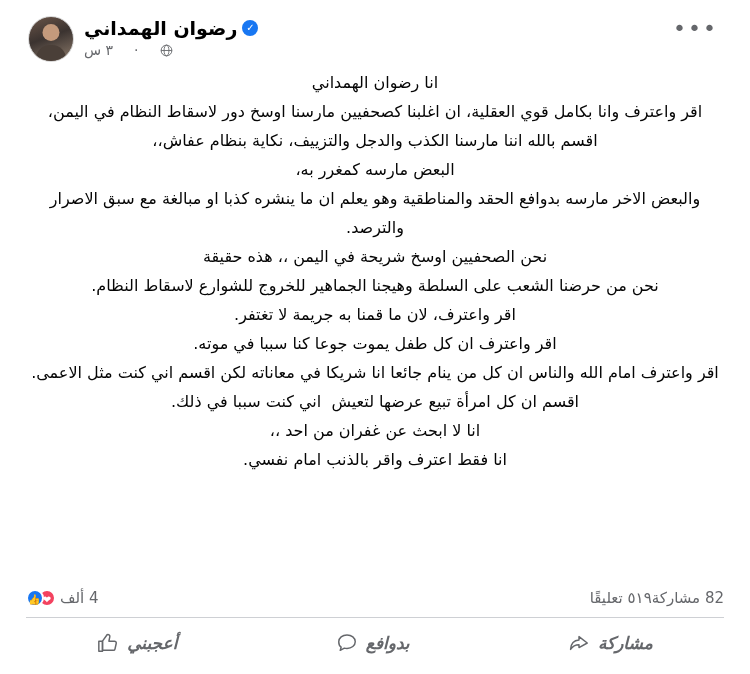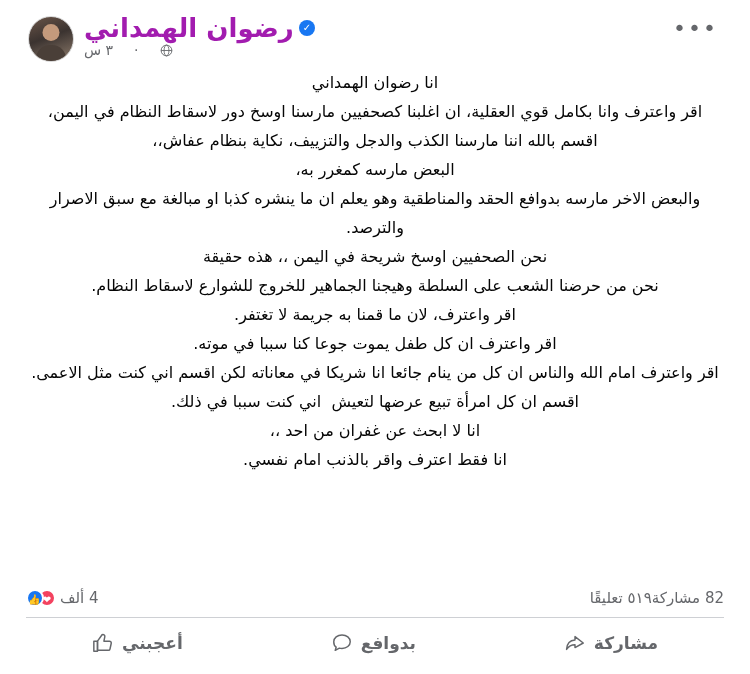--- a/index.html
+++ b/index.html
@@ -75,23 +75,23 @@
     align-items: flex-end;
     padding-top: 1px;
   }
   .name-row {
     display: flex;
     flex-direction: row-reverse;
     align-items: center;
     gap: 5px;
   }
   .author-name {
-    font-size: 26px;
+    font-size: 19px;
     font-weight: bold;
-    color: #a21caf;
+    color: #000000;
     line-height: 22px;
   }
   .verified-badge {
     width: 16px;
     height: 16px;
     border-radius: 50%;
     background: #1877f2;
     color: #fff;
     font-size: 10px;
     line-height: 16px;
@@ -185,20 +185,21 @@
     margin: 0 12px;
   }
 
   
   .action-bar {
     display: flex;
     flex-direction: row-reverse;
     align-items: flex-start;
     justify-content: space-around;
     padding: 8px 4px 14px 4px;
+    font-style: italic;
   }
   .action-btn {
     display: flex;
     flex-direction: row-reverse;
     align-items: center;
     gap: 8px;
     color: #65676b;
     font-size: 17px;
     font-weight: bold;
     padding: 6px 18px;

